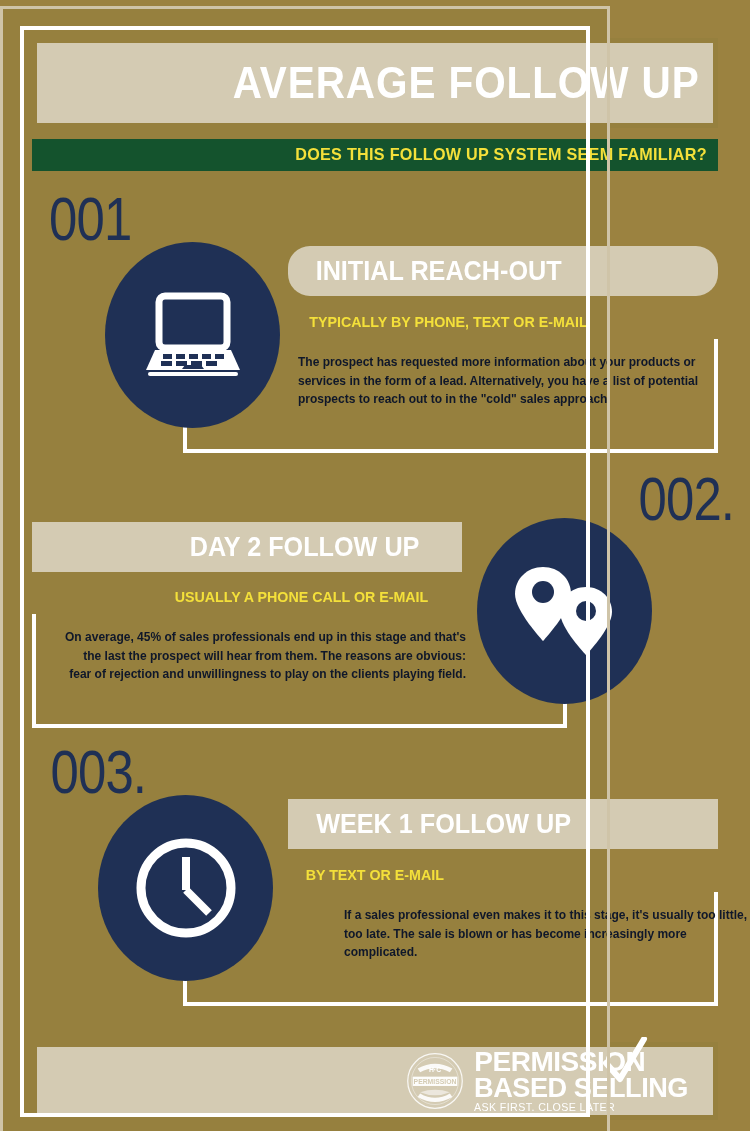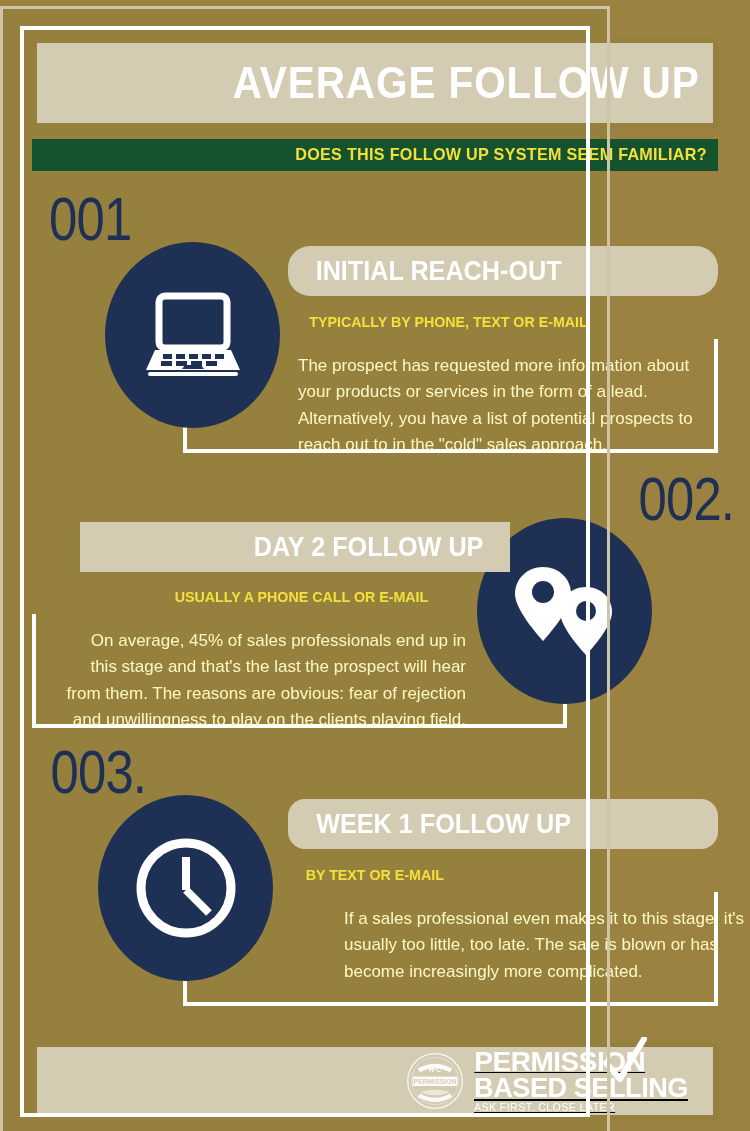--- a/index.html
+++ b/index.html
@@ -109,33 +109,33 @@
     white-space:nowrap;
   }
   .body-box{
     position:absolute;
     box-sizing:border-box;
     border:4px solid #ffffff;
     background:transparent;
   }
   .body-text{
     position:absolute;
-    color:#fef9c3;
-    font-size:17px;
+    color:#0f172a;
+    font-size:12px;
     line-height:1.55;
-    font-weight:normal;
+    font-weight:bold;
   }
 
   
   .footer-panel{
     position:absolute;left:32px;top:1036px;width:686px;height:78px;
     background:#d4cbb3;
     border:5px solid #96803e;
     box-sizing:border-box;
-    display:flex;align-items:center;justify-content:flex-end;text-decoration:underline;
+    display:flex;align-items:center;justify-content:flex-end;
   }
   .logo-wrap{display:flex;align-items:center;padding-right:18px;}
   .badge{width:62px;height:62px;margin-right:8px;}
   .brand{display:flex;flex-direction:column;line-height:0.9;}
   .brand .l1,.brand .l2{
     color:#ffffff;font-weight:bold;font-size:28px;letter-spacing:-0.5px;
     transform:scaleX(0.97);transform-origin:left center;
   }
   .brand .l3{
     color:#ffffff;font-size:11px;letter-spacing:0.4px;margin-top:3px;
@@ -194,40 +194,40 @@
 
   <div class="circle" style="left:477px;top:512px;width:175px;height:186px;">
     <svg width="104" height="92" viewBox="0 0 104 92">
       <path d="M30 2 C14 2 2 14 2 29 C2 46 30 76 30 76 C30 76 58 46 58 29 C58 14 46 2 30 2 Z" fill="#ffffff"></path>
       <circle cx="30" cy="27" r="11" fill="#1f3055"></circle>
       <path d="M73 22 C58 22 47 33 47 47 C47 63 73 90 73 90 C73 90 99 63 99 47 C99 33 88 22 73 22 Z" fill="#ffffff"></path>
       <circle cx="73" cy="46" r="10" fill="#1f3055"></circle>
     </svg>
   </div>
 
-  <div class="title-bar" style="left:32px;top:516px;width:430px;height:50px;padding-right:14px;justify-content:flex-end;margin-left:48px;">
+  <div class="title-bar" style="left:32px;top:516px;width:430px;height:50px;padding-right:30px;justify-content:flex-end;">
     <div class="t">DAY 2 FOLLOW UP</div>
   </div>
   <div class="sub" style="left:168px;top:583px;">USUALLY A PHONE CALL OR E-MAIL</div>
   <div class="body-text" style="left:62px;top:622px;width:404px;text-align:right;">On average, 45% of sales professionals end up in this stage and that's the last the prospect will hear from them. The reasons are obvious: fear of rejection and unwillingness to play on the clients playing field.</div>
 
   <div class="num" style="left:40px;top:735px;">003.</div>
 
   <div class="body-box" style="left:183px;top:886px;width:535px;height:114px;border-top:none;"></div>
   <div class="stem" style="left:183px;top:886px;width:120px;height:6px;"></div>
 
   <div class="circle" style="left:98px;top:789px;width:175px;height:186px;">
     <svg width="106" height="106" viewBox="0 0 106 106">
       <circle cx="53" cy="53" r="45" fill="none" stroke="#ffffff" stroke-width="9"></circle>
       <path d="M53 22 L53 55" stroke="#ffffff" stroke-width="8" stroke-linecap="butt" fill="none"></path>
       <path d="M53 55 L76 78" stroke="#ffffff" stroke-width="8" stroke-linecap="butt" fill="none"></path>
     </svg>
   </div>
 
-  <div class="title-bar" style="left:288px;top:793px;width:430px;height:50px;padding-left:14px;border-radius:17px;">
+  <div class="title-bar" style="left:288px;top:793px;width:430px;height:50px;padding-left:14px;">
     <div class="t">WEEK 1 FOLLOW UP</div>
   </div>
   <div class="sub" style="left:302px;top:861px;">BY TEXT OR E-MAIL</div>
   <div class="body-text" style="left:298px;top:900px;width:404px;margin-left:46px;">If a sales professional even makes it to this stage, it's usually too little, too late. The sale is blown or has become increasingly more complicated.</div>
 
   <div class="footer-panel">
     <div class="logo-wrap">
       <svg class="badge" viewBox="0 0 100 100">
         <circle cx="50" cy="50" r="44" fill="none" stroke="#ffffff" stroke-width="2" opacity="0.85"></circle>
         <circle cx="50" cy="50" r="38" fill="none" stroke="#ffffff" stroke-width="1" opacity="0.6"></circle>

